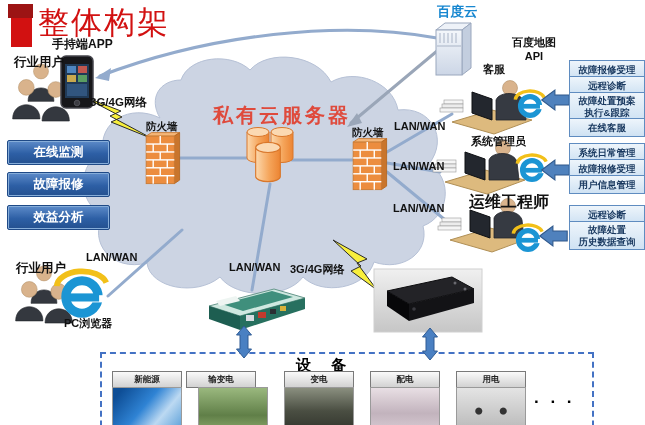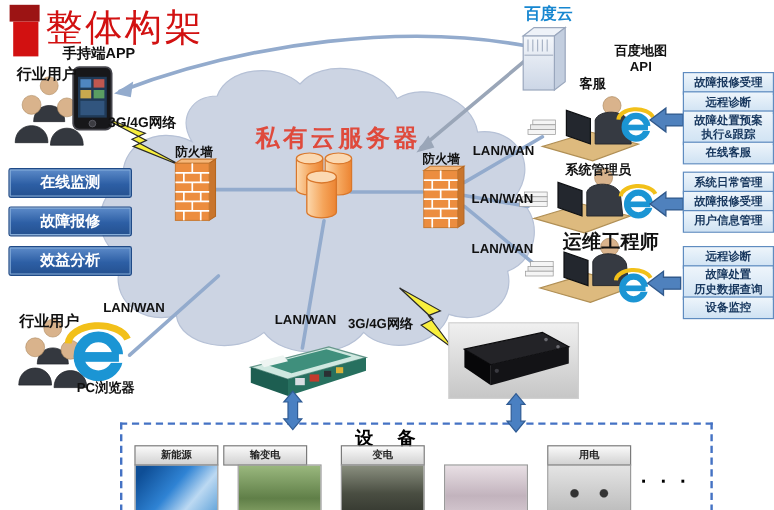--- a/index.html
+++ b/index.html
@@ -258,31 +258,31 @@
 执行&amp;跟踪</div>
   <div class="info-row" style="top:118px;height:17px;">在线客服</div>
 
   <div class="info-row" style="top:143px;height:17px;">系统日常管理</div>
   <div class="info-row" style="top:159px;height:17px;">故障报修受理</div>
   <div class="info-row" style="top:175px;height:17px;">用户信息管理</div>
 
   <div class="info-row" style="top:205px;height:17px;">远程诊断</div>
   <div class="info-row" style="top:221px;height:27px;">故障处置
 历史数据查询</div>
-  <div class="info-row" style="top:247px;height:17px;">设备监控</div>
 
   <div class="devices-panel"></div>
   <div class="panel-title">设 备</div>
 
   <div class="card-label" style="left:112px;">新能源</div>
   <div class="card-photo p1" style="left:112px;"></div>
   <div class="card-label" style="left:186px;">输变电</div>
   <div class="card-photo p2" style="left:198px;"></div>
   <div class="card-label" style="left:284px;">变电</div>
   <div class="card-photo p3" style="left:284px;"></div>
+  <div class="card-label" style="left:370px;">配电</div>
   <div class="card-photo p4" style="left:370px;"></div>
   <div class="card-label" style="left:456px;">用电</div>
   <div class="card-photo p5" style="left:456px;"></div>
 
   <div class="ellipsis">· · ·</div>
 
   <svg class="overlay" width="645" height="425" viewBox="0 0 645 425">
     <use href="#darrow" transform="translate(244,342)"></use>
     <use href="#darrow" transform="translate(430,344)"></use>
   </svg>

